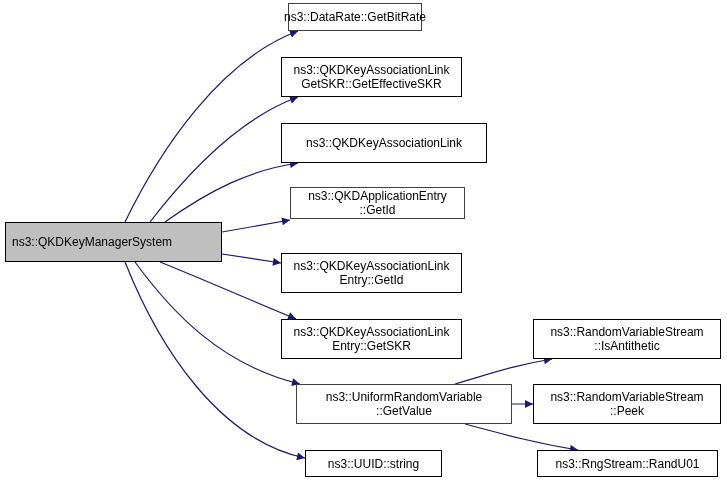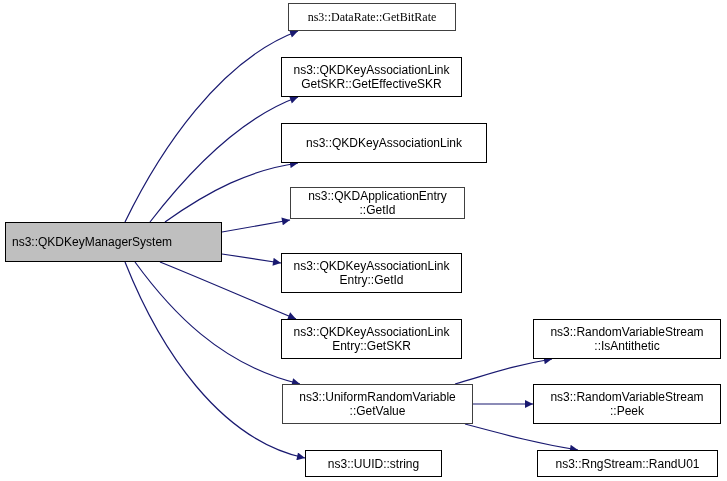--- a/index.html
+++ b/index.html
@@ -35,21 +35,21 @@
       <path d="M125,262 C160,350 220,440 305,458" fill="none" stroke="#191970" stroke-width="1.2" marker-end="url(#arrow)"></path>
       <path d="M455,384 C490,374 510,366 552,359" fill="none" stroke="#191970" stroke-width="1.2" marker-end="url(#arrow)"></path>
       <path d="M473,404 L533,404" fill="none" stroke="#191970" stroke-width="1.2" marker-end="url(#arrow)"></path>
       <path d="M465,424 C510,436 540,444 578,450" fill="none" stroke="#191970" stroke-width="1.2" marker-end="url(#arrow)"></path>
     </svg>
 
   <div class="node root" id="n-root" style="left:5px;top:222px;width:217px;height:40px;gap:12px;">
     <span>ns3::QKDKeyManagerSystem</span>
   </div>
 
-  <div class="node grey-border" id="n-getbitrate" style="left:288px;top:3px;width:168px;height:28px;font-family:Liberation Serif, serif;">
+  <div class="node grey-border" id="n-getbitrate" style="left:288px;top:3px;width:134px;height:28px;">
     <span>ns3::DataRate::GetBitRate</span>
   </div>
 
   <div class="node" id="n-geteffectiveskr" style="left:281px;top:57px;width:181px;height:40px;">
     <span>ns3::QKDKeyAssociationLink</span>
     <span>GetSKR::GetEffectiveSKR</span>
   </div>
 
   <div class="node" id="n-getexpectedconsumption" style="left:281px;top:123px;width:206px;height:40px;">
     <span>ns3::QKDKeyAssociationLink</span>
@@ -63,21 +63,21 @@
   <div class="node" id="n-linkentry-getid" style="left:281px;top:253px;width:181px;height:40px;">
     <span>ns3::QKDKeyAssociationLink</span>
     <span>Entry::GetId</span>
   </div>
 
   <div class="node" id="n-getskr" style="left:281px;top:319px;width:181px;height:40px;">
     <span>ns3::QKDKeyAssociationLink</span>
     <span>Entry::GetSKR</span>
   </div>
 
-  <div class="node grey-border" id="n-uniform-getvalue" style="left:282px;top:384px;width:191px;height:40px;">
+  <div class="node grey-border" id="n-uniform-getvalue" style="left:296px;top:384px;width:216px;height:40px;">
     <span>ns3::UniformRandomVariable</span>
     <span>::GetValue</span>
   </div>
 
   <div class="node" id="n-uuid-string" style="left:305px;top:450px;width:137px;height:27px;">
     <span>ns3::UUID::string</span>
   </div>
 
   <div class="node" id="n-isantithetic" style="left:533px;top:319px;width:188px;height:40px;">
     <span>ns3::RandomVariableStream</span>

